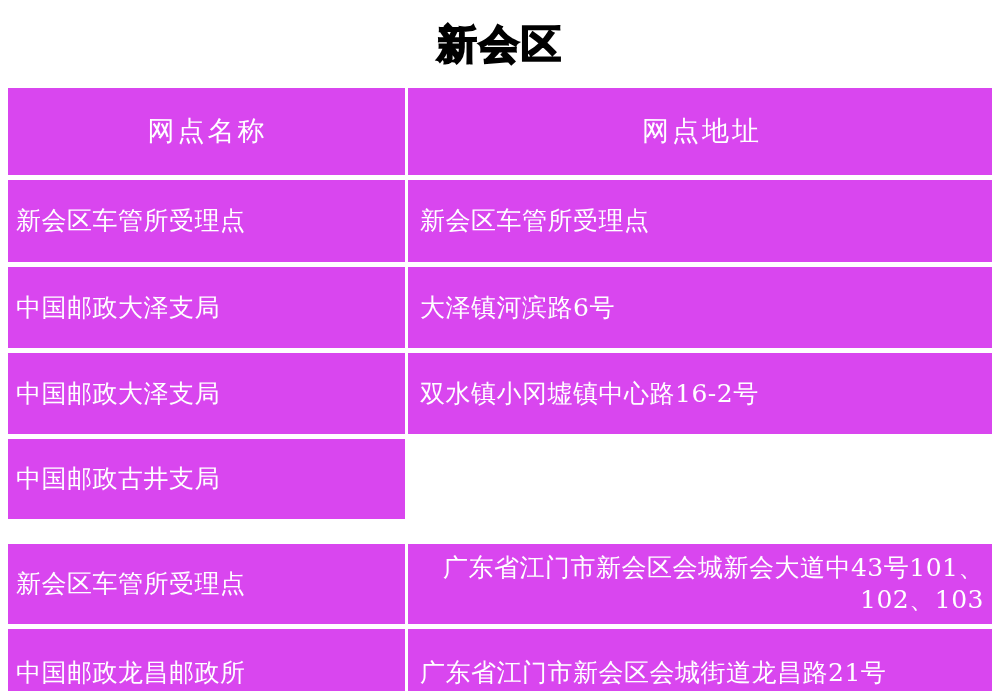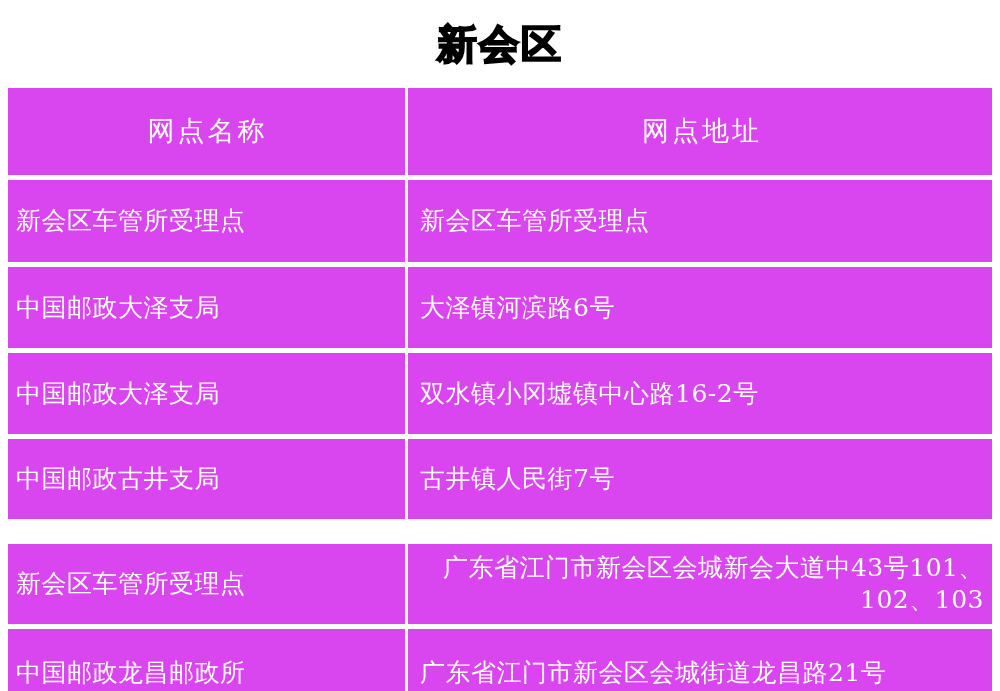--- a/index.html
+++ b/index.html
@@ -141,21 +141,20 @@
       <div class="cell addr">大泽镇河滨路6号</div>
     </div>
 
     <div class="row r3">
       <div class="cell name">中国邮政大泽支局</div>
       <div class="cell addr">双水镇小冈墟镇中心路16-2号</div>
     </div>
 
     <div class="row r4">
       <div class="cell name">中国邮政古井支局</div>
-      <div class="cell addr">古井镇人民街7号</div>
     </div>
 
     <div class="row r5">
       <div class="cell name">新会区车管所受理点</div>
       <div class="cell addr multi">广东省江门市新会区会城新会大道中43号101、102、103</div>
     </div>
 
     <div class="row r6">
       <div class="cell name">中国邮政龙昌邮政所</div>
       <div class="cell addr multi">广东省江门市新会区会城街道龙昌路21号</div>

